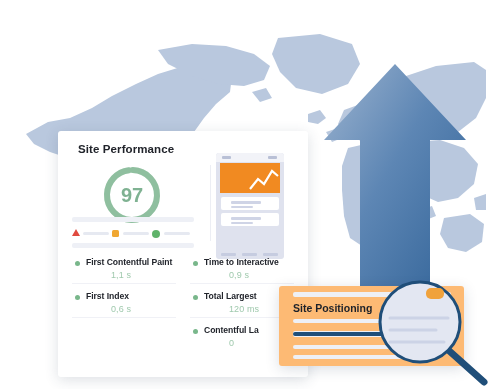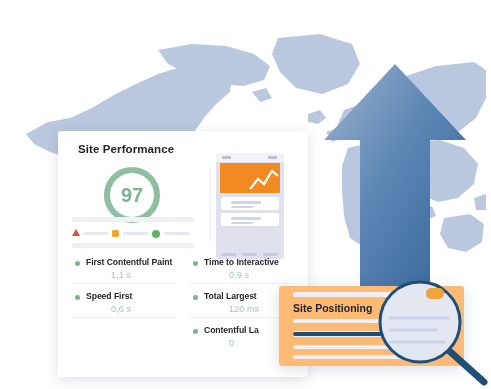--- a/index.html
+++ b/index.html
@@ -190,21 +190,21 @@
 
       <div class="mcol left">
         <div class="metric">
           <span class="m-dot"></span>
           <span class="m-label">First Contentful Paint</span>
           <span class="m-val">1,1 s</span>
           <span class="m-sep"></span>
         </div>
         <div class="metric">
           <span class="m-dot"></span>
-          <span class="m-label">Speed First</span>
+          <span class="m-label">First Index</span>
           <span class="m-val">0,6 s</span>
           <span class="m-sep"></span>
         </div>
       </div>
 
       <div class="mcol right">
         <div class="metric">
           <span class="m-dot"></span>
           <span class="m-label">Time to Interactive</span>
           <span class="m-val">0,9 s</span>

